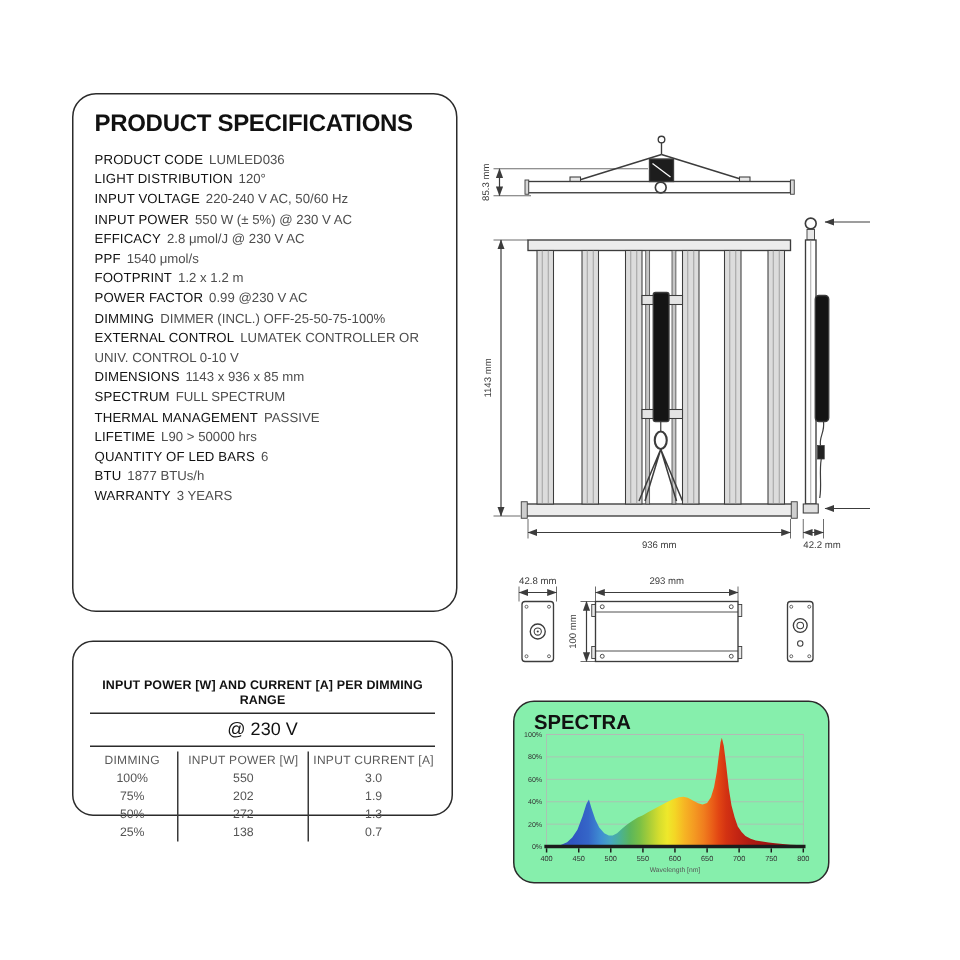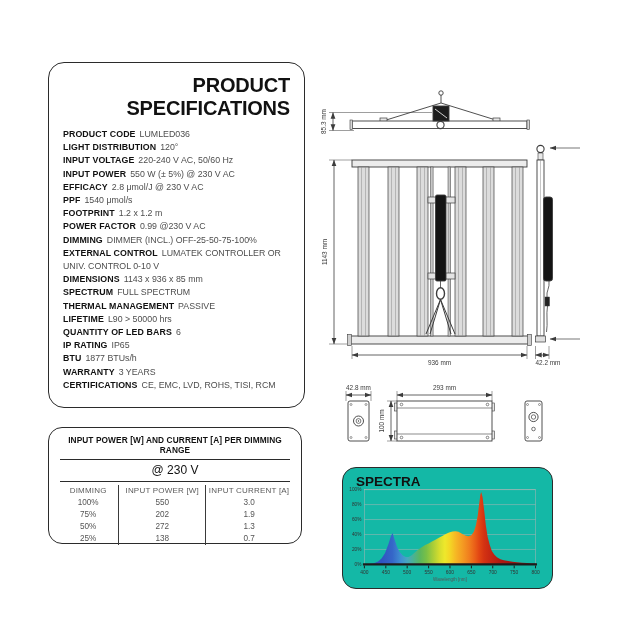--- a/index.html
+++ b/index.html
@@ -3,42 +3,42 @@
 <meta charset="utf-8">
 <style>
   html,body{margin:0;padding:0;background:#ffffff;}
   .page{position:relative;width:640px;height:640px;background:#fff;overflow:hidden;
         font-family:"Liberation Sans",sans-serif;color:#1a1a1a;}
 
   
   .spec-box{position:absolute;left:48px;top:62px;width:257px;height:346px;
             border:1.5px solid #2b2b2b;border-radius:16px;box-sizing:border-box;
             padding:11px 14px 6px 14px;background:#fff;}
-  .spec-title{font-size:20px;font-weight:bold;letter-spacing:-.2px;margin:0 0 8px 0;color:#111;text-align:right;}
+  .spec-title{font-size:16px;font-weight:bold;letter-spacing:-.2px;margin:0 0 8px 0;color:#111;}
   .spec-row{font-size:8.8px;line-height:13.2px;color:#4d4d4d;}
-  .spec-row b{color:#111;font-weight:bold;letter-spacing:.1px;margin-right:4px;}
+  .spec-row b{color:#111;font-weight:normal;letter-spacing:.1px;margin-right:4px;}
 
   
   .tbl-box{position:absolute;left:48px;top:427px;width:254px;height:117px;
            border:1.5px solid #2b2b2b;border-radius:14px;box-sizing:border-box;
-           padding:7px 9px 4px 9px;background:#fff;}
+           padding:23px 9px 4px 9px;background:#fff;}
   .tbl-title{font-size:8.3px;font-weight:bold;text-align:center;color:#111;letter-spacing:.1px;}
   .tbl-rule{border:none;border-top:1.2px solid #2b2b2b;margin:4px 2px 3px 2px;}
   .tbl-sub{font-size:12px;font-weight:normal;text-align:center;color:#111;margin:1px 0;}
   .tbl-grid{display:flex;margin-top:3px;}
   .tbl-col{display:flex;flex-direction:column;text-align:center;}
   .tbl-col.c0{width:26%;}
   .tbl-col.c1{width:37%;border-left:1.2px solid #3a3a3a;border-right:1.2px solid #3a3a3a;}
   .tbl-col.c2{width:37%;}
   .col-h{font-size:8px;color:#5a5a5a;line-height:12px;letter-spacing:.2px;}
   .col-v{font-size:8.2px;color:#555;line-height:12px;}
 
   
   .spectra-box{position:absolute;left:342px;top:467px;width:211px;height:122px;
-               border:1.6px solid #2b2b2b;border-radius:14px;box-sizing:border-box;background:#14b8a6;}
+               border:1.6px solid #2b2b2b;border-radius:14px;box-sizing:border-box;background:#86efac;}
   .spectra-title{position:absolute;left:13px;top:6px;font-size:13.5px;font-weight:bold;color:#111;}
   .spectra-svg{position:absolute;left:0;top:0;width:100%;height:100%;}
   .ylab{font-family:"Liberation Sans",sans-serif;font-size:4.8px;fill:#333;text-anchor:end;}
   .xlab{font-family:"Liberation Sans",sans-serif;font-size:5px;fill:#333;text-anchor:middle;}
   .axlab{font-family:"Liberation Sans",sans-serif;font-size:4.6px;fill:#555;text-anchor:middle;}
 
   
   .drawing{position:absolute;left:320px;top:85px;width:270px;height:380px;}
   .dimtext{font-family:"Liberation Sans",sans-serif;font-size:6.4px;fill:#3c3c3c;text-anchor:middle;}
 </style>
@@ -58,24 +58,22 @@
         <div class="spec-row"><b>PPF</b><span>1540 μmol/s</span></div>
         <div class="spec-row"><b>FOOTPRINT</b><span>1.2 x 1.2 m</span></div>
         <div class="spec-row"><b>POWER FACTOR</b><span>0.99 @230 V AC</span></div>
         <div class="spec-row"><b>DIMMING</b><span>DIMMER (INCL.) OFF-25-50-75-100%</span></div>
         <div class="spec-row"><b>EXTERNAL CONTROL</b><span>LUMATEK CONTROLLER OR UNIV. CONTROL 0-10 V</span></div>
         <div class="spec-row"><b>DIMENSIONS</b><span>1143 x 936 x 85 mm</span></div>
         <div class="spec-row"><b>SPECTRUM</b><span>FULL SPECTRUM</span></div>
         <div class="spec-row"><b>THERMAL MANAGEMENT</b><span>PASSIVE</span></div>
         <div class="spec-row"><b>LIFETIME</b><span>L90 &gt; 50000 hrs</span></div>
         <div class="spec-row"><b>QUANTITY OF LED BARS</b><span>6</span></div>
-        <div class="spec-row"><b>IP RATING</b><span>IP65</span></div>
         <div class="spec-row"><b>BTU</b><span>1877 BTUs/h</span></div>
         <div class="spec-row"><b>WARRANTY</b><span>3 YEARS</span></div>
-        <div class="spec-row"><b>CERTIFICATIONS</b><span>CE, EMC, LVD, ROHS, TISI, RCM</span></div>
       </div>
   </section>
 
   <section class="tbl-box">
     <div class="tbl-title">INPUT POWER [W] AND CURRENT [A] PER DIMMING RANGE</div>
     <hr class="tbl-rule">
     <div class="tbl-sub">@ 230 V</div>
     <hr class="tbl-rule">
     <div class="tbl-grid">
       <div class="tbl-col c0">

